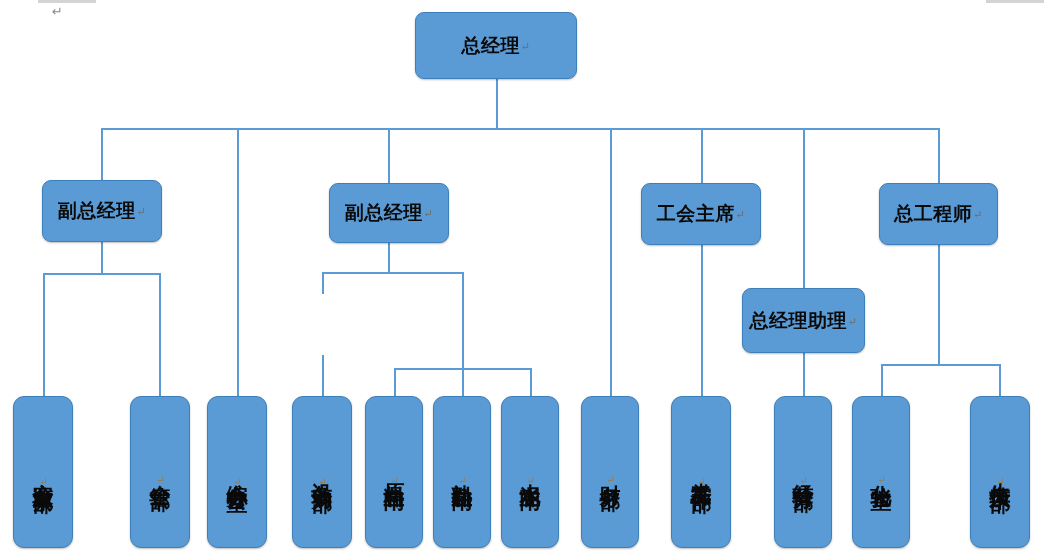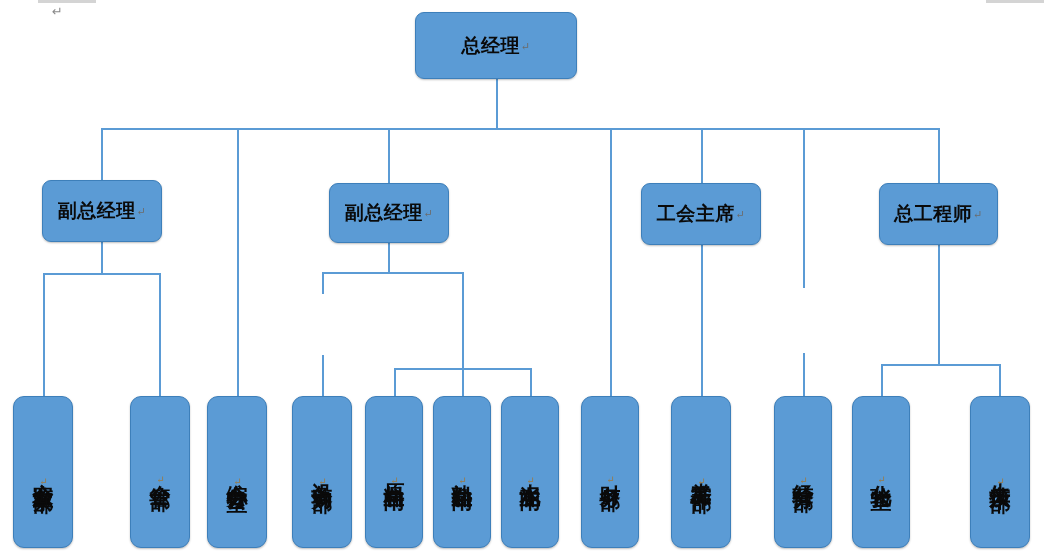--- a/index.html
+++ b/index.html
@@ -148,20 +148,23 @@
   <div class="node horiz" style="left:329px; top:183px; width:120px; height:60px;">
     <span class="label">副总经理</span>
   </div>
   <div class="node horiz" style="left:641px; top:183px; width:120px; height:62px;">
     <span class="label">工会主席</span>
   </div>
   <div class="node horiz" style="left:879px; top:183px; width:119px; height:62px;">
     <span class="label">总工程师</span>
   </div>
 
+  <div class="node horiz" style="left:742px; top:288px; width:123px; height:65px;">
+    <span class="label">总经理助理</span>
+  </div>
 
   <div class="node vert" style="left:13px; top:396px; width:60px; height:152px;">
     <span class="label">安全监察部</span>
   </div>
   <div class="node vert" style="left:130px; top:396px; width:60px; height:152px;">
     <span class="label">企管部</span>
   </div>
   <div class="node vert" style="left:207px; top:396px; width:60px; height:152px;">
     <span class="label">综合办公室</span>
   </div>

